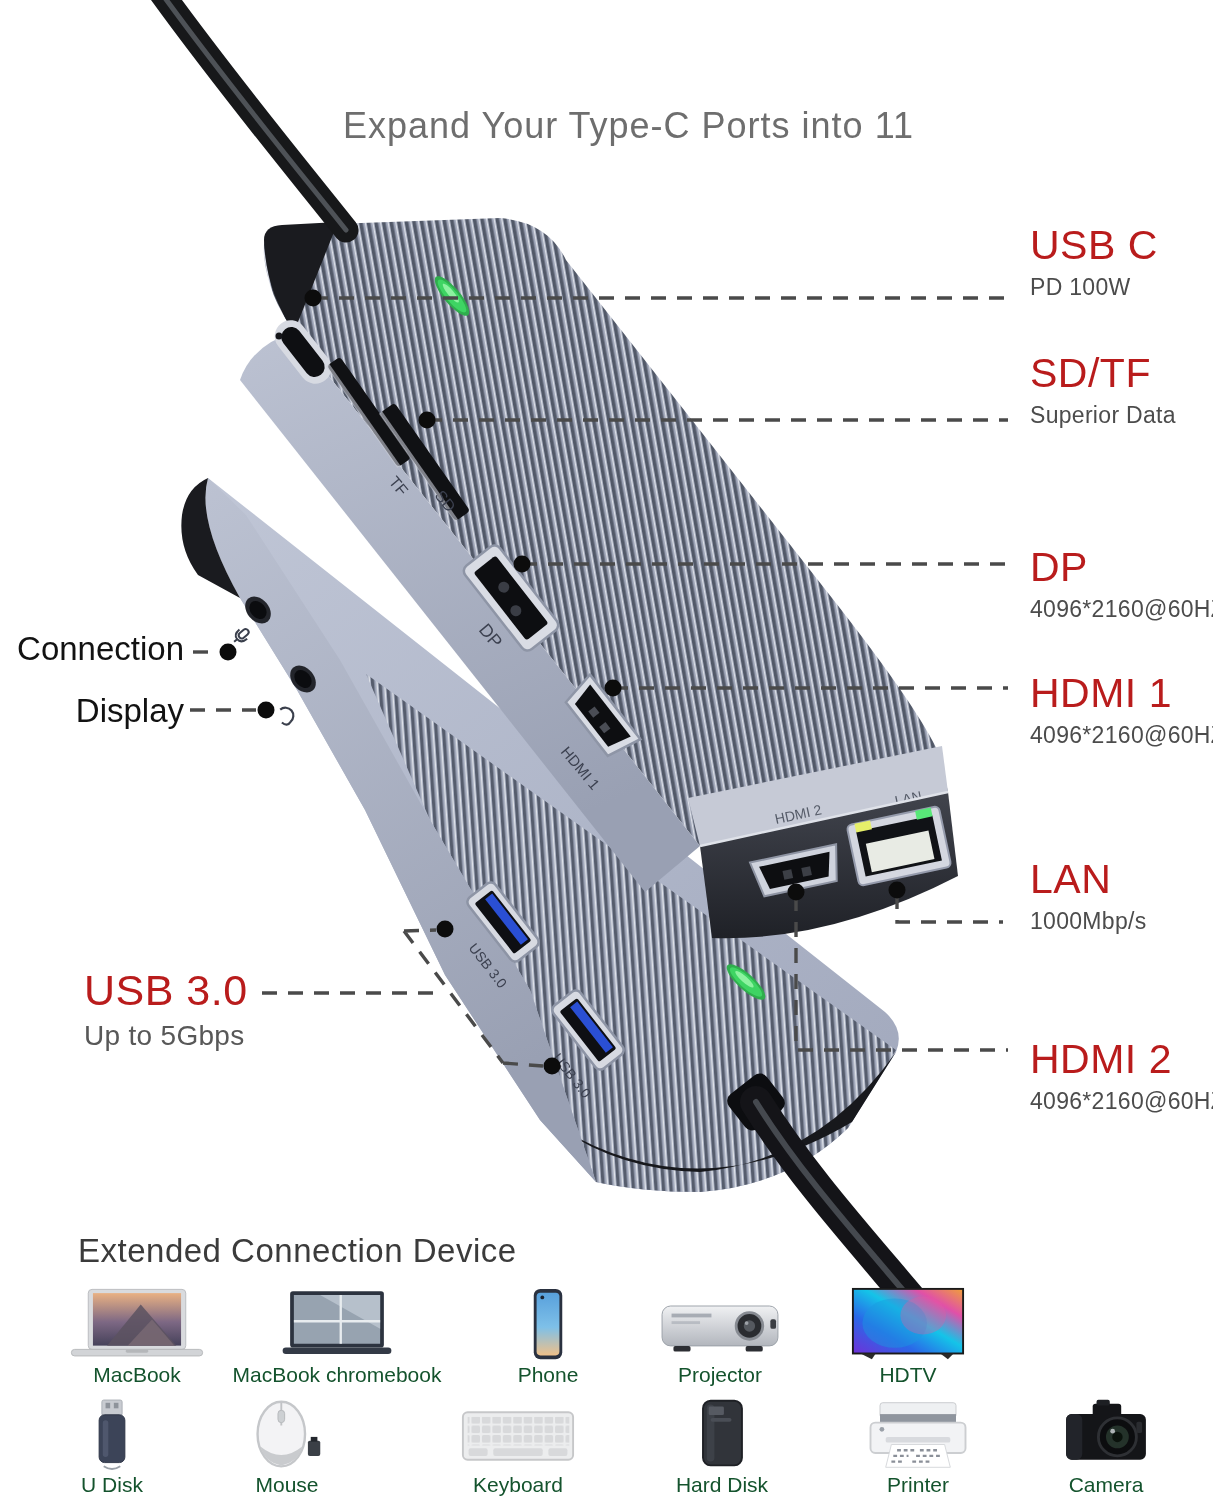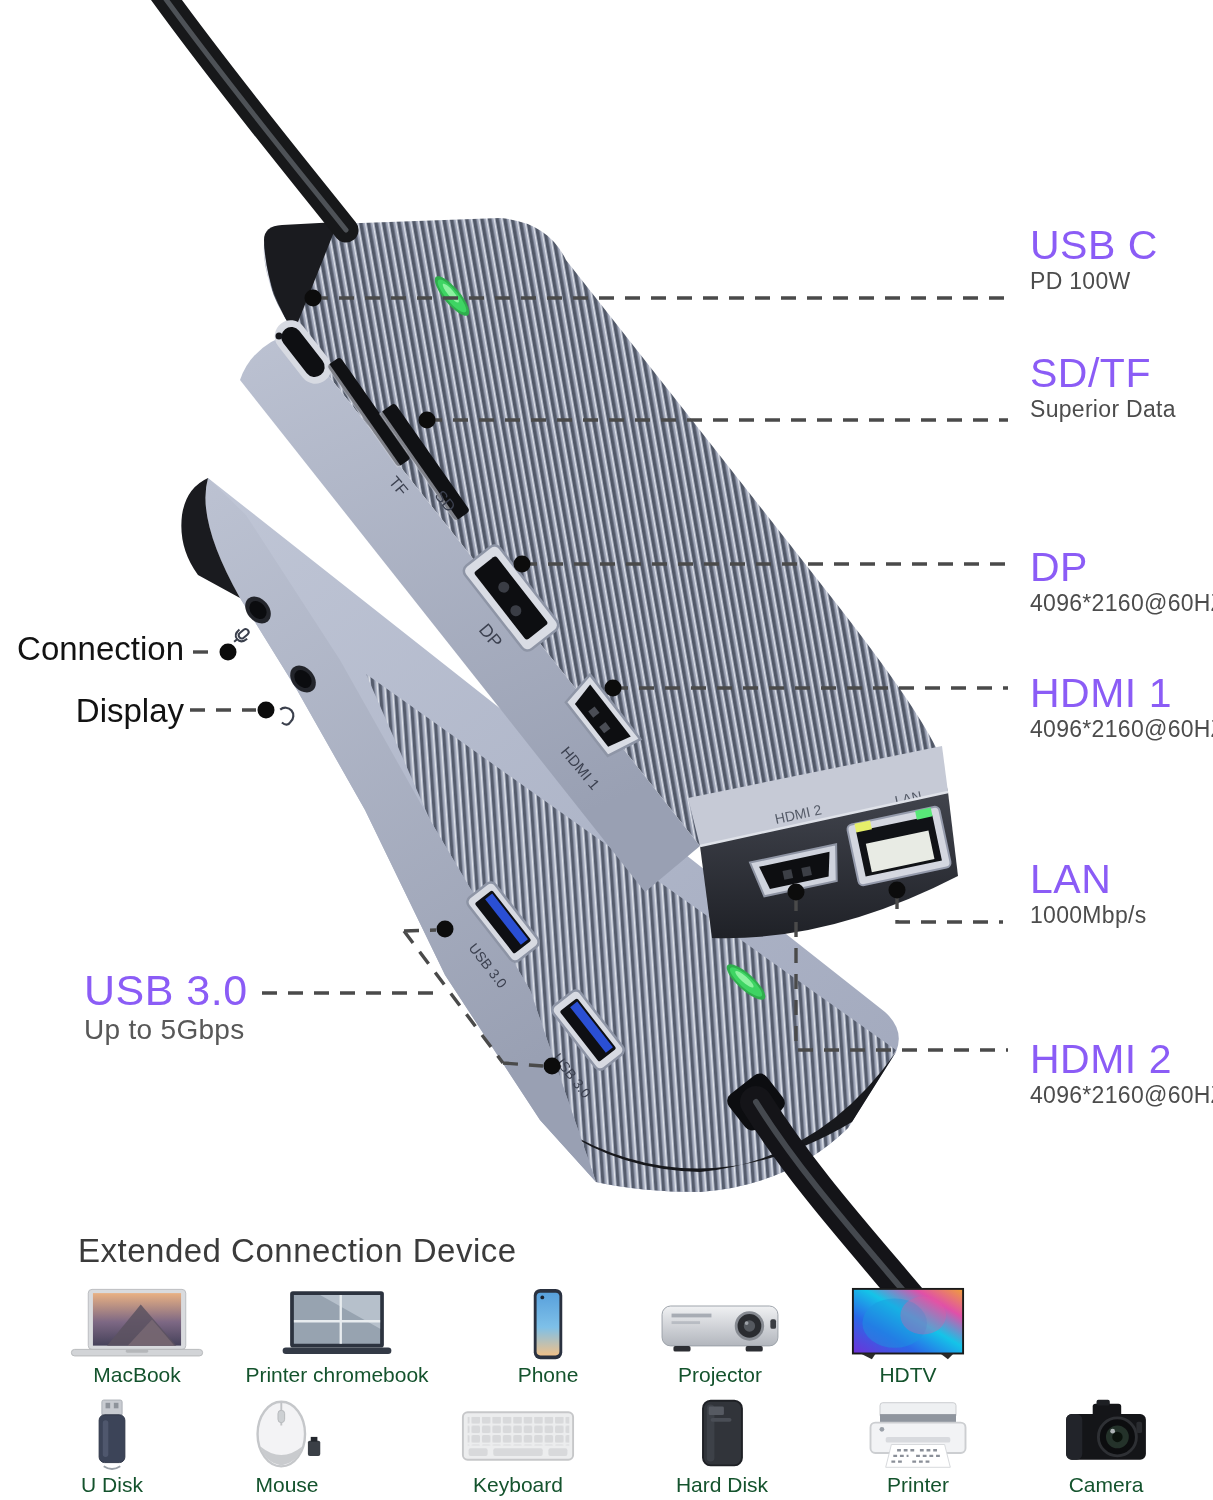--- a/index.html
+++ b/index.html
@@ -1,22 +1,22 @@
 <!DOCTYPE html>
 <html><head>
 <meta charset="utf-8">
 <style>
   html,body{margin:0;padding:0;background:#ffffff;}
   #page{position:relative;width:1213px;height:1500px;background:#fff;overflow:hidden;
         font-family:"Liberation Sans",sans-serif;}
   #scene{position:absolute;left:0;top:0;width:1213px;height:1500px;}
   .title{position:absolute;left:343px;top:105px;font-size:36px;color:#6e6e6e;letter-spacing:1px;white-space:nowrap;}
   .co{position:absolute;white-space:nowrap;}
-  .co .big{display:block;font-size:41px;color:#8b5cf6;letter-spacing:0.5px;line-height:1.05;}
-  .co .sub{display:block;font-size:23px;color:#4c4c4c;margin-top:1px;letter-spacing:0.3px;}
+  .co .big{display:block;font-size:41px;color:#b91c1c;letter-spacing:0.5px;line-height:1.05;}
+  .co .sub{display:block;font-size:23px;color:#4c4c4c;margin-top:7px;letter-spacing:0.3px;}
   .co-left{width:184px;text-align:right;font-size:33px;color:#121212;}
   .usb3-block .big{font-size:43px;}
   .usb3-block .sub{font-size:28px;color:#585858;}
   .ext-heading{position:absolute;left:78px;top:1232px;font-size:33px;color:#3b3b3b;letter-spacing:0.5px;}
   .dev{position:absolute;width:176px;display:flex;flex-direction:column;align-items:center;}
   .dev .icon-box{height:78px;display:flex;align-items:flex-end;justify-content:center;}
   .dev .dev-label{margin-top:0;font-size:21px;color:#14532d;white-space:nowrap;}
   .engrave{font-family:"Liberation Sans",sans-serif;}
 </style>
 </head>
@@ -233,20 +233,21 @@
         <circle cx="613" cy="688" r="8.5"></circle>
       <circle cx="897" cy="890" r="8.5"></circle>
         <circle cx="796" cy="892" r="8.5"></circle>
       <circle cx="228" cy="652" r="8.5"></circle>
         <circle cx="266" cy="710" r="8.5"></circle>
       <circle cx="445" cy="929" r="8.5"></circle>
         <circle cx="552" cy="1066" r="8.5"></circle>
     </g>
   </svg>
 
+  <div class="title">Expand Your Type-C Ports into 11</div>
 
   <div class="co" style="left:1030px;top:224px">
     <span class="big">USB C</span>
     <span class="sub">PD 100W</span>
   </div>
   <div class="co" style="left:1030px;top:352px">
     <span class="big">SD/TF</span>
     <span class="sub">Superior Data</span>
   </div>
   <div class="co" style="left:1030px;top:546px">
@@ -294,21 +295,21 @@
   <div class="dev" style="left:249px;top:1285px">
     <div class="icon-box">
         <svg width="150" height="76" viewBox="0 0 160 80">
       <rect x="30" y="4" width="100" height="60" rx="3" fill="#2c333f"></rect>
       <rect x="34" y="8" width="92" height="52" fill="#97a3b0"></rect>
       <polygon points="62,8 126,8 126,44" fill="#b6c0cb"></polygon>
       <path d="M34,36 L126,36 M84,8 L84,60" stroke="#e8ecef" stroke-width="2.5" fill="none"></path>
       <rect x="22" y="64" width="116" height="7" rx="3.5" fill="#333a46"></rect>
     </svg>
       </div>
-    <div class="dev-label">Printer chromebook</div>
+    <div class="dev-label">MacBook chromebook</div>
   </div>
   <div class="dev" style="left:632px;top:1285px">
     <div class="icon-box">
         <svg width="126" height="76" viewBox="0 0 130 80">
       <rect x="4" y="20" width="122" height="42" rx="9" fill="url(#projg)" stroke="#9aa0a8"></rect>
       <circle cx="96" cy="41" r="14" fill="#2a2c30" stroke="#878b92" stroke-width="3"></circle>
       <circle cx="96" cy="41" r="6" fill="#55595f"></circle>
           <circle cx="93" cy="38" r="2" fill="#9ea2a8"></circle>
       <rect x="14" y="28" width="42" height="4" fill="#a7acb4"></rect>
       <rect x="14" y="36" width="30" height="3" fill="#b8bcc3"></rect>

